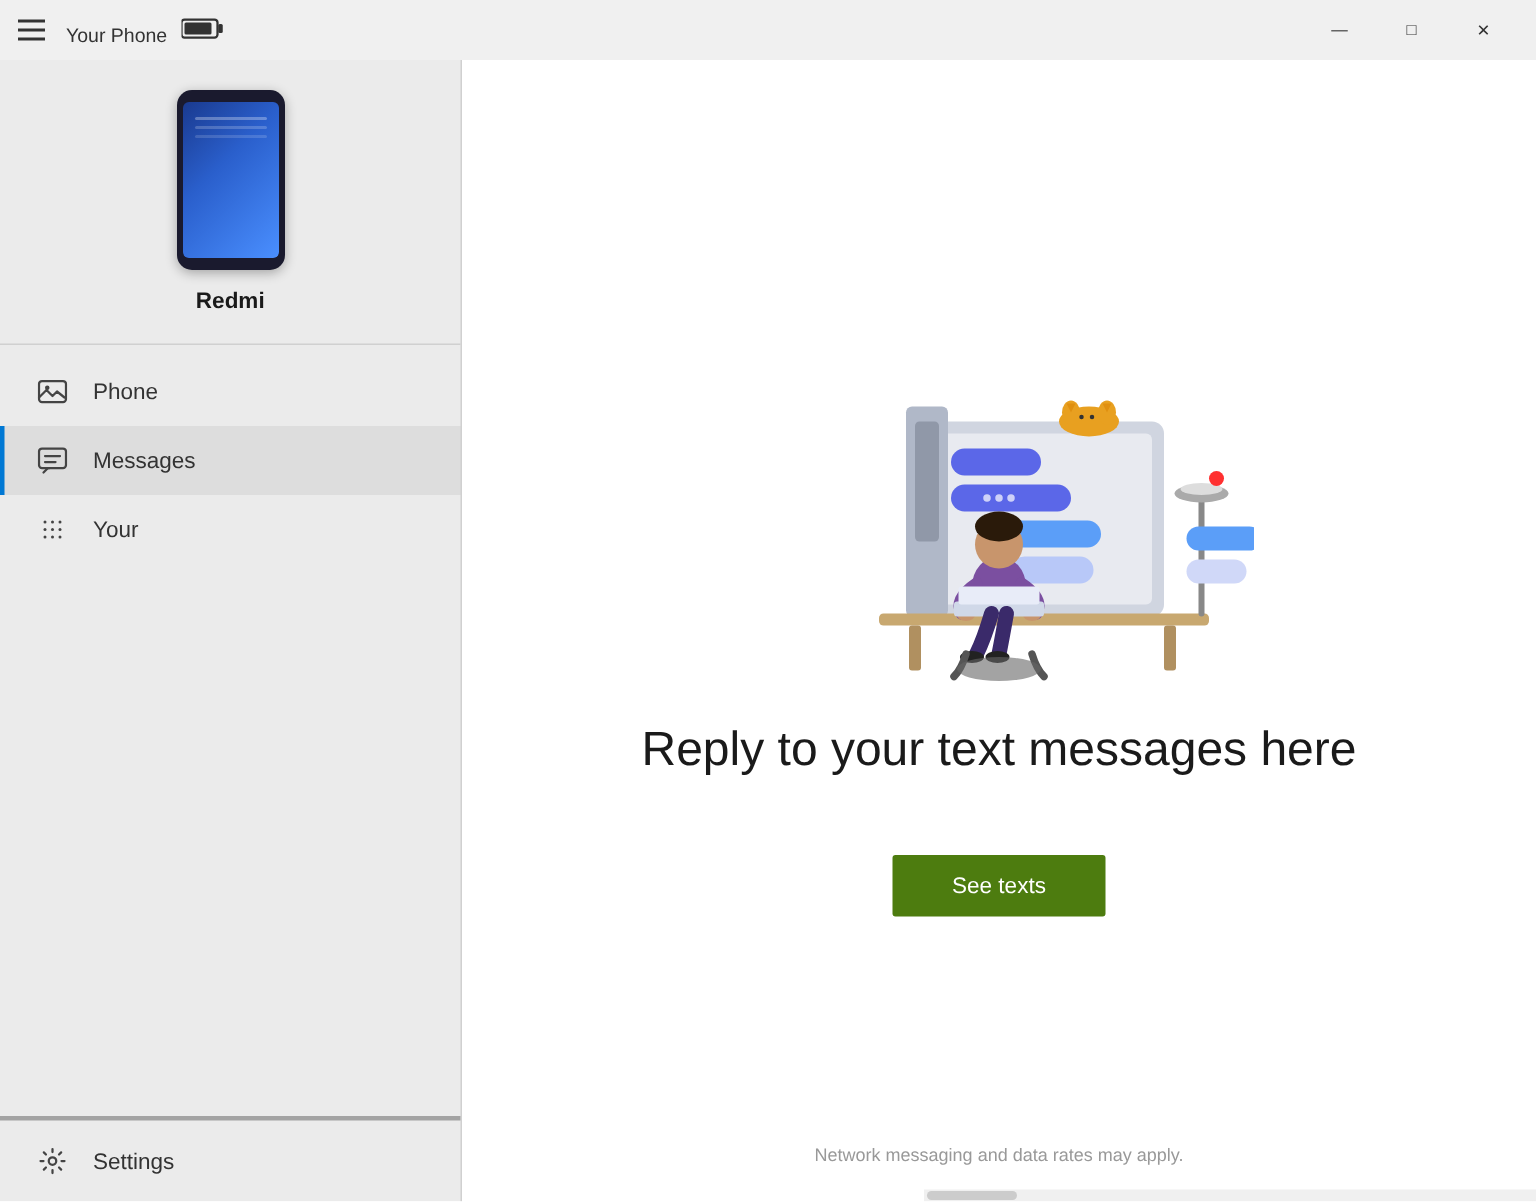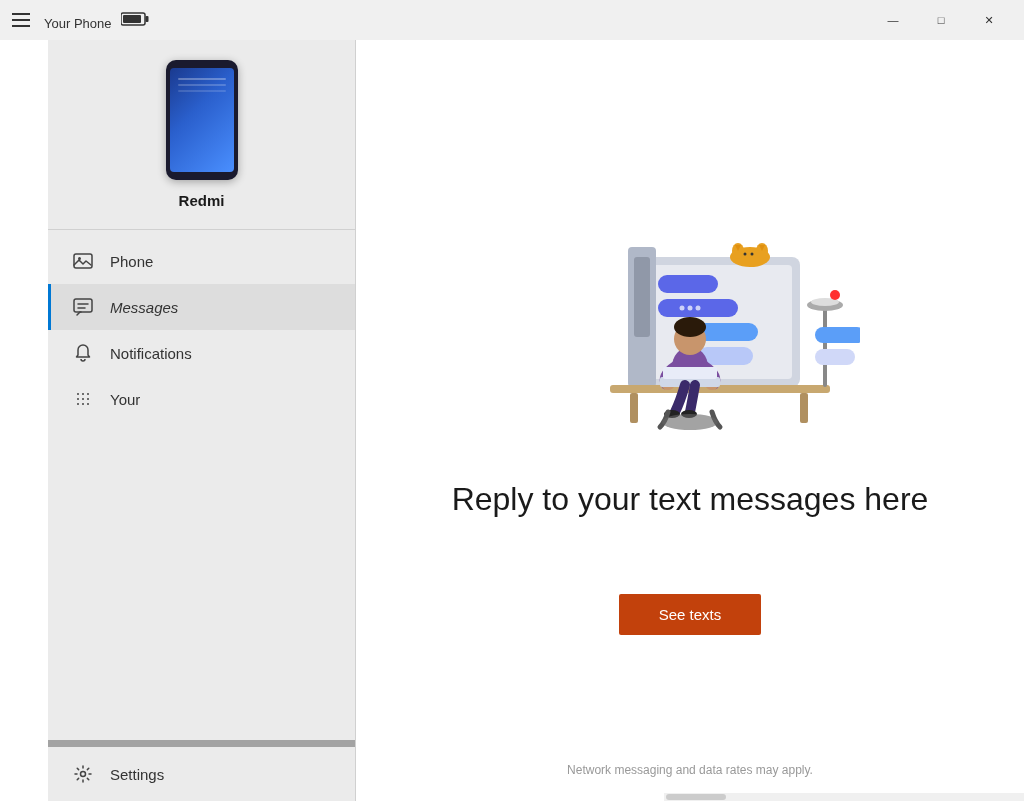--- a/index.html
+++ b/index.html
@@ -66,21 +66,20 @@
       border: none;
       font-size: 11px;
       color: #333;
     }
 
     
     .main-layout {
       display: flex;
       flex: 1;
       overflow: hidden;
-      padding-left: 48px;
     }
 
     
     .sidebar {
       width: 308px;
       background: #ebebeb;
       display: flex;
       flex-direction: column;
       flex-shrink: 0;
       border-right: 1px solid #d0d0d0;
@@ -148,72 +147,71 @@
       align-items: center;
       gap: 16px;
       padding: 12px 24px;
       cursor: pointer;
       font-size: 15px;
       color: #333;
       position: relative;
     }
     .nav-item.active {
       background: rgba(0,0,0,0.06);
-      font-style: italic;
     }
     .nav-item.active::before {
       content: '';
       position: absolute;
       left: 0;
       top: 0;
       bottom: 0;
       width: 3px;
       background: #0078d4;
     }
     .nav-icon {
       width: 22px;
       height: 22px;
       display: flex;
       align-items: center;
       justify-content: center;
       flex-shrink: 0;
     }
 
     .sidebar-bottom {
-      border-top: 7px solid #a3a3a3;
+      border-top: 3px solid #a3a3a3;
       padding: 4px 0;
     }
 
     
     .content {
       flex: 1;
       display: flex;
       flex-direction: column;
       align-items: center;
       justify-content: center;
       background: #ffffff;
       position: relative;
     }
 
     .content-inner {
       display: flex;
       flex-direction: column;
       align-items: center;
-      gap: 44px;
+      gap: 20px;
     }
 
     
     .illustration {
       width: 340px;
       height: 230px;
       position: relative;
     }
 
     .see-texts-btn {
-      background: #c2410c;
+      background: #4d7c0f;
       color: white;
       border: none;
       padding: 12px 40px;
       font-size: 15px;
       cursor: pointer;
       border-radius: 2px;
       font-family: 'Segoe UI', Arial, sans-serif;
       margin-top: 32px;
     }
 
@@ -313,29 +311,20 @@
           <svg width="20" height="20" viewBox="0 0 20 20" fill="none">
             <rect x="1" y="2" width="18" height="13" rx="2" stroke="#444" stroke-width="1.5" fill="none"></rect>
             <path d="M4 18l3-3h1" stroke="#444" stroke-width="1.5" stroke-linecap="round" stroke-linejoin="round" fill="none"></path>
             <line x1="5" y1="7" x2="15" y2="7" stroke="#444" stroke-width="1.5" stroke-linecap="round"></line>
             <line x1="5" y1="11" x2="12" y2="11" stroke="#444" stroke-width="1.5" stroke-linecap="round"></line>
           </svg>
         </div>
         <span>Messages</span>
       </div>
 
-      <div class="nav-item">
-        <div class="nav-icon">
-          <svg width="20" height="20" viewBox="0 0 20 20" fill="none">
-            <path d="M10 2C7 2 5 4.5 5 7v5l-1.5 2h13L15 12V7c0-2.5-2-5-5-5z" stroke="#444" stroke-width="1.5" fill="none" stroke-linejoin="round"></path>
-            <path d="M8 16a2 2 0 004 0" stroke="#444" stroke-width="1.5" fill="none"></path>
-          </svg>
-        </div>
-        <span>Notifications</span>
-      </div>
 
       <div class="nav-item">
         <div class="nav-icon">
           <svg width="20" height="20" viewBox="0 0 20 20" fill="none">
             <circle cx="5" cy="5" r="1" fill="#444"></circle>
             <circle cx="10" cy="5" r="1" fill="#444"></circle>
             <circle cx="15" cy="5" r="1" fill="#444"></circle>
             <circle cx="5" cy="10" r="1" fill="#444"></circle>
             <circle cx="10" cy="10" r="1" fill="#444"></circle>
             <circle cx="15" cy="10" r="1" fill="#444"></circle>

